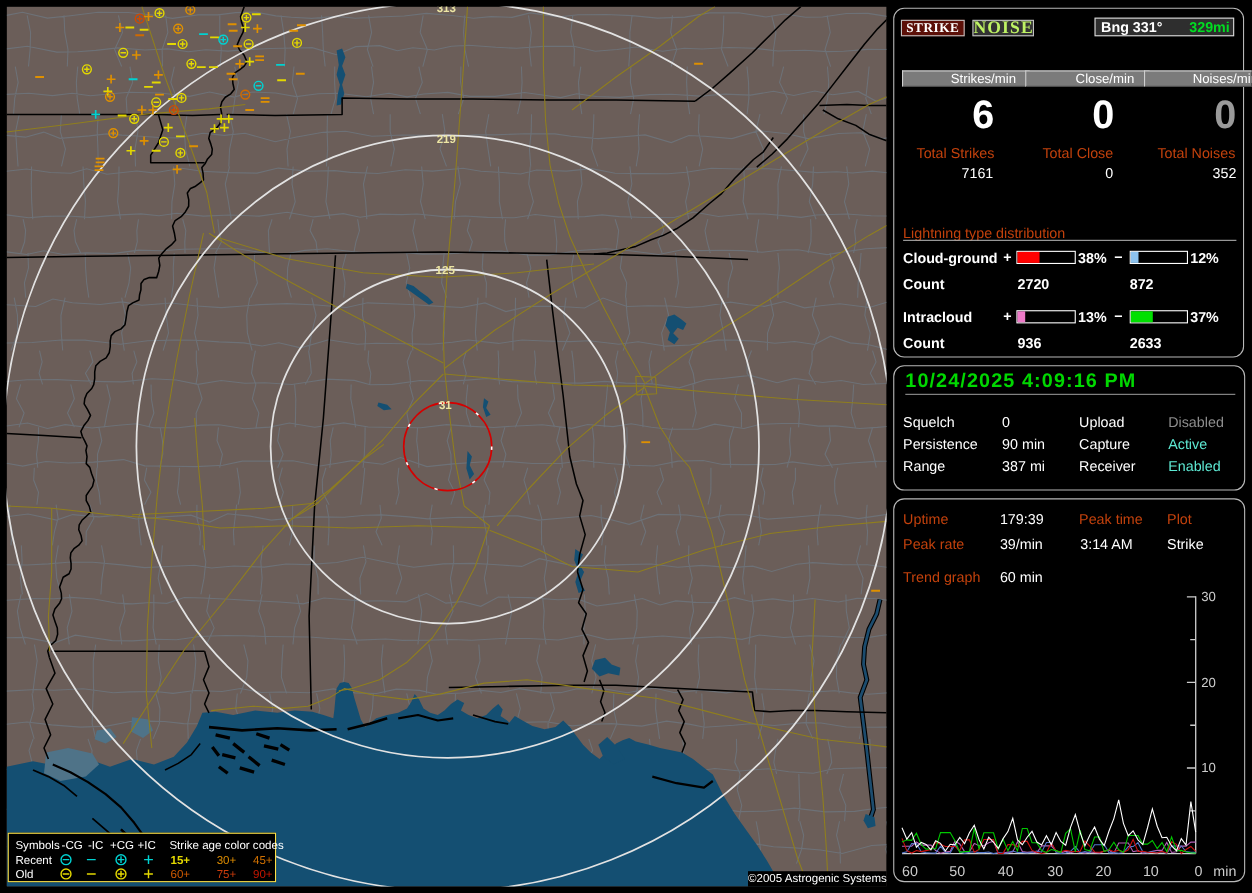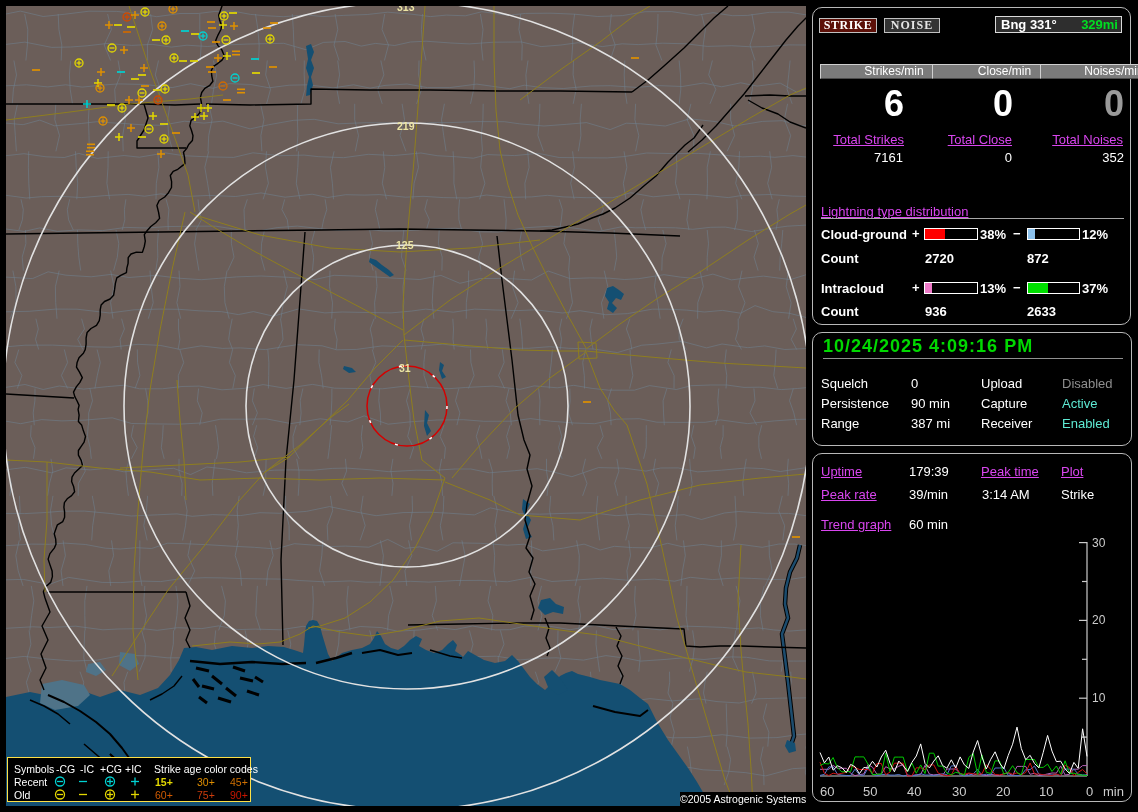--- a/index.html
+++ b/index.html
@@ -1,20 +1,20 @@
 <!DOCTYPE html>
 <html><head>
 <meta charset="utf-8">
 <style>
 html,body{margin:0;padding:0;background:#000;}
 #stage{position:relative;width:1138px;height:812px;background:#000;overflow:hidden;
   font-family:"Liberation Sans", sans-serif;}
 .abs{position:absolute;}
 .p{border:1px solid #b8b8b8;border-radius:10px;background:#000;}
-.lbl{color:#d946ef;font-size:13px;text-decoration:underline;}
+.lbl{color:#c2410c;font-size:13px;}
 .wht{color:#fff;font-size:13px;}
 .grn{color:#5eead4;font-size:13px;}
 .btnlbl{background:#7b7b7b;border-top:1px solid #cfcfcf;border-left:1px solid #cfcfcf;
   border-right:1px solid #4a4a4a;border-bottom:1px solid #4a4a4a;color:#fff;font-size:12px;
   text-align:center;padding-left:32px;}
 </style>
 </head>
 <body>
 <div id="stage">
   <svg id="map" class="abs" style="left:6px;top:6px" width="800" height="800" viewBox="6 6 800 800">
@@ -331,21 +331,21 @@
     <div class="abs" style="left:222px;top:19px;color:#d07000;">45+</div>
     <div class="abs" style="left:147px;top:32px;color:#d05a00;">60+</div>
     <div class="abs" style="left:189px;top:32px;color:#cc3c0c;">75+</div>
     <div class="abs" style="left:222px;top:32px;color:#c81600;">90+</div>
   </div>
 
   <div class="abs" style="left:680px;top:792px;width:126px;height:14px;background:#000;color:#fff;font-size:10.5px;line-height:14px;text-align:center;white-space:nowrap;">©2005 Astrogenic Systems</div>
 
   <div class="abs p" style="left:812px;top:7px;width:317px;height:316px;"></div>
   <div class="abs" style="left:819px;top:18px;width:56px;height:13px;background:#5c1008;border:1px solid #c0c0c0;color:#fff;font-size:12px;font-weight:bold;font-family:'Liberation Serif',serif;text-align:center;line-height:13px;letter-spacing:0.5px;">STRIKE</div>
-  <div class="abs" style="left:884px;top:18px;width:54px;height:13px;background:#333;border:1px solid #c0c0c0;color:#e5e5e5;font-size:12px;font-weight:bold;font-family:'Liberation Serif',serif;text-align:center;line-height:13px;letter-spacing:1px;">NOISE</div>
+  <div class="abs" style="left:884px;top:18px;width:54px;height:13px;background:#333;border:1px solid #c0c0c0;color:#bef264;font-size:16px;font-weight:bold;font-family:'Liberation Serif',serif;text-align:center;line-height:13px;letter-spacing:1px;">NOISE</div>
   <div class="abs" style="left:995px;top:16px;width:125px;height:15px;background:#2e2e2e;border:1px solid #dadada;font-size:13px;font-weight:bold;line-height:15px;">
     <span style="color:#fff;padding-left:5px;">Bng 331°</span><span style="color:#00dd22;float:right;padding-right:3px;">329mi</span>
   </div>
   <div class="abs btnlbl" style="left:820px;top:64px;width:82px;height:13px;line-height:13px;">Strikes/min</div>
   <div class="abs btnlbl" style="left:932px;top:64px;width:79px;height:13px;line-height:13px;">Close/min</div>
   <div class="abs btnlbl" style="left:1040px;top:64px;width:82px;height:13px;line-height:13px;">Noises/min</div>
   <div class="abs" style="left:820px;top:83px;width:84px;color:#fff;font-size:36px;font-weight:bold;text-align:right;">6</div>
   <div class="abs" style="left:929px;top:83px;width:84px;color:#fff;font-size:36px;font-weight:bold;text-align:right;">0</div>
   <div class="abs" style="left:1040px;top:83px;width:84px;color:#9a9a9a;font-size:36px;font-weight:bold;text-align:right;">0</div>
   <div class="abs lbl" style="left:820px;top:132px;width:84px;text-align:right;">Total Strikes</div>

